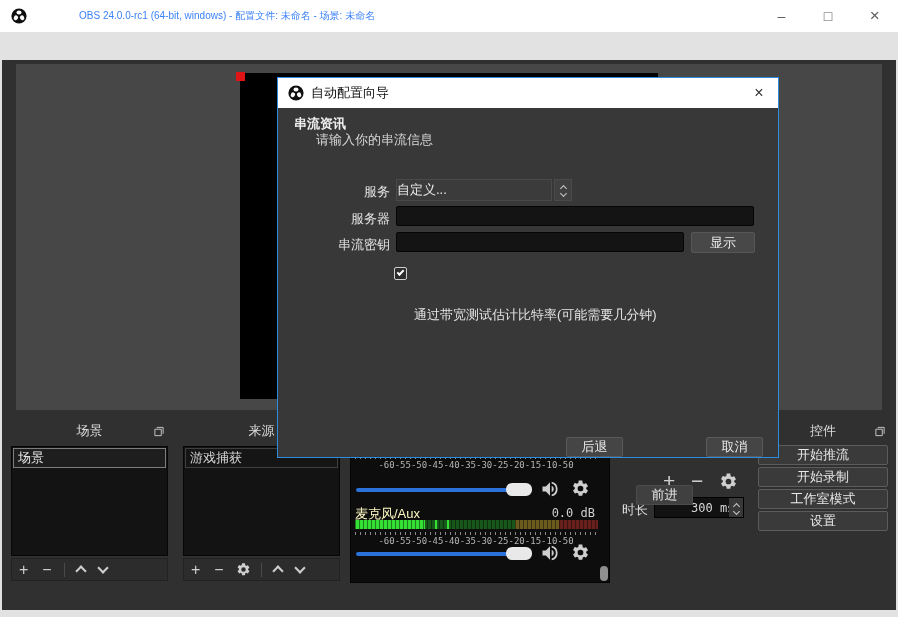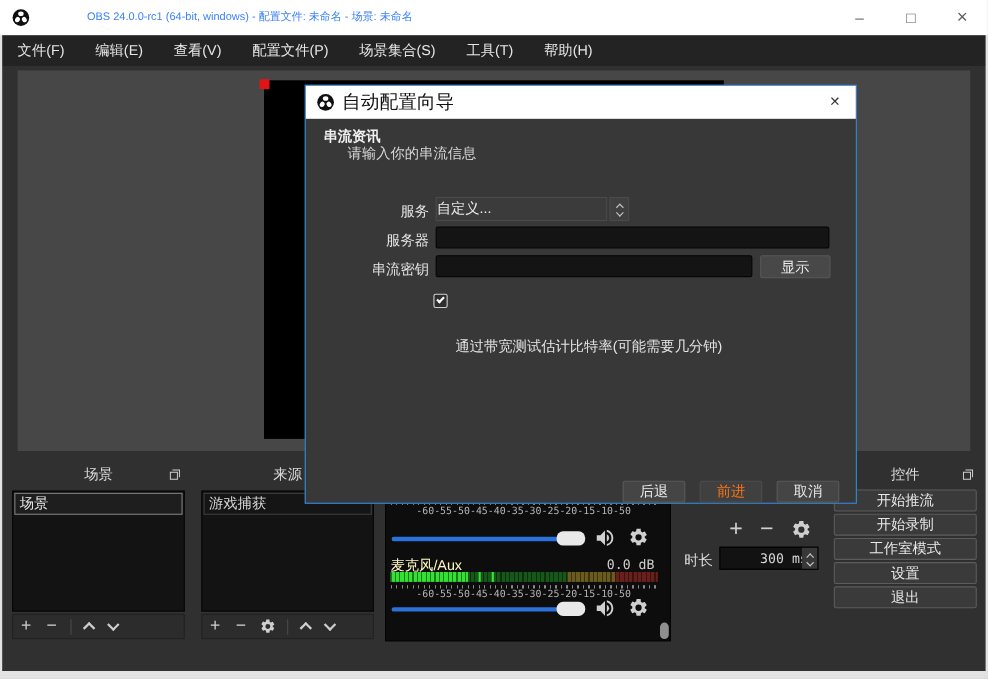--- a/index.html
+++ b/index.html
@@ -68,34 +68,34 @@
   
   .ctl-btn { left:758px; width:130px; height:20px; background:#3a3a3a; border:1px solid #5c5c5c; border-radius:2px; color:#e8e8e8; font-size:13px; text-align:center; line-height:18px; }
 
   
   #statusbar { left:2px; top:588px; width:894px; height:22px; background:#2a2a2a; border-top:1px solid #3a3a3a; }
   .status-item { position:absolute; top:4px; font-family:"DejaVu Sans Mono",monospace; font-size:12px; color:#c8c8c8; }
 
   
   #wizard { left:277px; top:77px; width:502px; height:381px; background:#383838; border:1px solid #2e8be0; z-index:50; }
   #wizard-titlebar { position:absolute; left:0; top:0; width:100%; height:30px; background:#ffffff; }
-  #wizard-titlebar .wtitle { position:absolute; left:33px; top:0; line-height:30px; font-size:17px; color:#111; }
+  #wizard-titlebar .wtitle { position:absolute; left:33px; top:0; line-height:30px; font-size:13px; color:#111; }
   #wizard-close { position:absolute; right:8px; top:0; width:22px; text-align:center; line-height:30px; font-size:16px; color:#333; }
   #wiz-heading { position:absolute; left:16px; top:37px; font-size:13px; font-weight:bold; color:#f0f0f0; }
   #wiz-subheading { position:absolute; left:38px; top:53px; font-size:13px; color:#d6d6d6; }
   .form-label { position:absolute; left:6px; width:106px; text-align:right; font-size:13px; color:#e2e2e2; }
   #wiz-select { position:absolute; left:118px; top:101px; width:156px; height:22px; background:#3b3b3b; border:1px solid #4a4a4a; font-size:13px; color:#eaeaea; line-height:20px; padding-left:0; }
   #wiz-select-spin { position:absolute; left:276px; top:101px; width:18px; height:22px; background:#404040; border:1px solid #4a4a4a; display:flex; flex-direction:column; align-items:center; justify-content:center; gap:2px; }
   .wiz-input { position:absolute; background:#141414; border:1px solid #050505; border-radius:2px; height:20px; color:#eaeaea; font-size:13px; padding:0 5px; outline:none; }
   #wiz-show { position:absolute; left:413px; top:154px; width:64px; height:21px; background:#484848; border:1px solid #575757; border-radius:2px; text-align:center; line-height:19px; font-size:13px; color:#eaeaea; }
   #wiz-checkbox { position:absolute; left:116px; top:189px; width:13px; height:13px; border:1px solid #cfcfcf; border-radius:2px; background:#2e2e2e; }
   #wiz-checkbox .mark { position:absolute; left:2px; top:2px; width:7px; height:4px; border-left:2px solid #fff; border-bottom:2px solid #fff; transform:rotate(-45deg); }
   #wiz-cb-label { position:absolute; left:136px; top:188px; font-size:13px; color:#e4e4e4;margin-top:40px; }
   .wiz-btn { position:absolute; top:359px; width:57px; height:20px; background:#454545; border:1px solid #5a5a5a; border-radius:2px; font-size:13px; color:#eaeaea; text-align:center; line-height:18px; }
-  .wiz-btn.disabled { background:#404040; border-color:#4c4c4c; color:#f97316; }
+  .wiz-btn.disabled { background:#404040; border-color:#4c4c4c; color:#e5e5e5;margin-top:48px; }
 </style>
 </head>
 <body>
 
 <div class="screen">
 
   <div class="abs" id="titlebar">
     <svg id="obs-logo" viewBox="0 0 16 16">
         <circle cx="8" cy="8" r="7.6" fill="#101010"></circle>
         <g fill="#ffffff">
@@ -105,29 +105,20 @@
         </g>
       </svg>
     <span class="title">OBS 24.0.0-rc1 (64-bit, windows) - 配置文件: 未命名 - 场景: 未命名</span>
     <div id="winbtns">
       <div class="wbtn">–</div>
       <div class="wbtn">□</div>
       <div class="wbtn" style="font-size:17px;">×</div>
     </div>
   </div>
 
-  <div class="abs" id="menubar">
-    <span class="menu-item">文件(F)</span>
-    <span class="menu-item">编辑(E)</span>
-    <span class="menu-item">查看(V)</span>
-    <span class="menu-item">配置文件(P)</span>
-    <span class="menu-item">场景集合(S)</span>
-    <span class="menu-item">工具(T)</span>
-    <span class="menu-item">帮助(H)</span>
-  </div>
 
   <div class="abs" id="main"></div>
   <div class="abs" id="canvas"></div>
   <div class="abs" id="source-rect"></div>
   <div class="abs" id="source-handle"></div>
 
   <div class="abs panel-header" id="scenes-header">
     <span>场景</span>
     <svg class="popout" style="right:6px; top:7px;" viewBox="0 0 12 12">
         <path fill="none" stroke="#cfcfcf" d="M1.5 3.5h7v7h-7z"></path>
@@ -243,21 +234,20 @@
     <span>控件</span>
     <svg class="popout" style="right:4px; top:7px; position:absolute;" viewBox="0 0 12 12">
         <path fill="none" stroke="#cfcfcf" d="M1.5 3.5h7v7h-7z"></path>
         <path fill="none" stroke="#cfcfcf" d="M3.5 1.5h7v7"></path>
       </svg>
   </div>
   <div class="abs ctl-btn" style="top:445px;">开始推流</div>
   <div class="abs ctl-btn" style="top:467px;">开始录制</div>
   <div class="abs ctl-btn" style="top:489px;">工作室模式</div>
   <div class="abs ctl-btn" style="top:511px;">设置</div>
-  <div class="abs ctl-btn" style="top:533px;">退出</div>
 
 
   <div class="abs" id="wizard">
     <div id="wizard-titlebar">
       <svg style="position:absolute; left:10px; top:7px; width:16px; height:16px;" viewBox="0 0 16 16">
           <circle cx="8" cy="8" r="7.6" fill="#101010"></circle>
           <g fill="#ffffff">
             <ellipse cx="8" cy="4.5" rx="2.5" ry="2.1"></ellipse>
             <ellipse cx="4.9" cy="9.8" rx="2.5" ry="2.1" transform="rotate(120 4.9 9.8)"></ellipse>
             <ellipse cx="11.1" cy="9.8" rx="2.5" ry="2.1" transform="rotate(240 11.1 9.8)"></ellipse>

